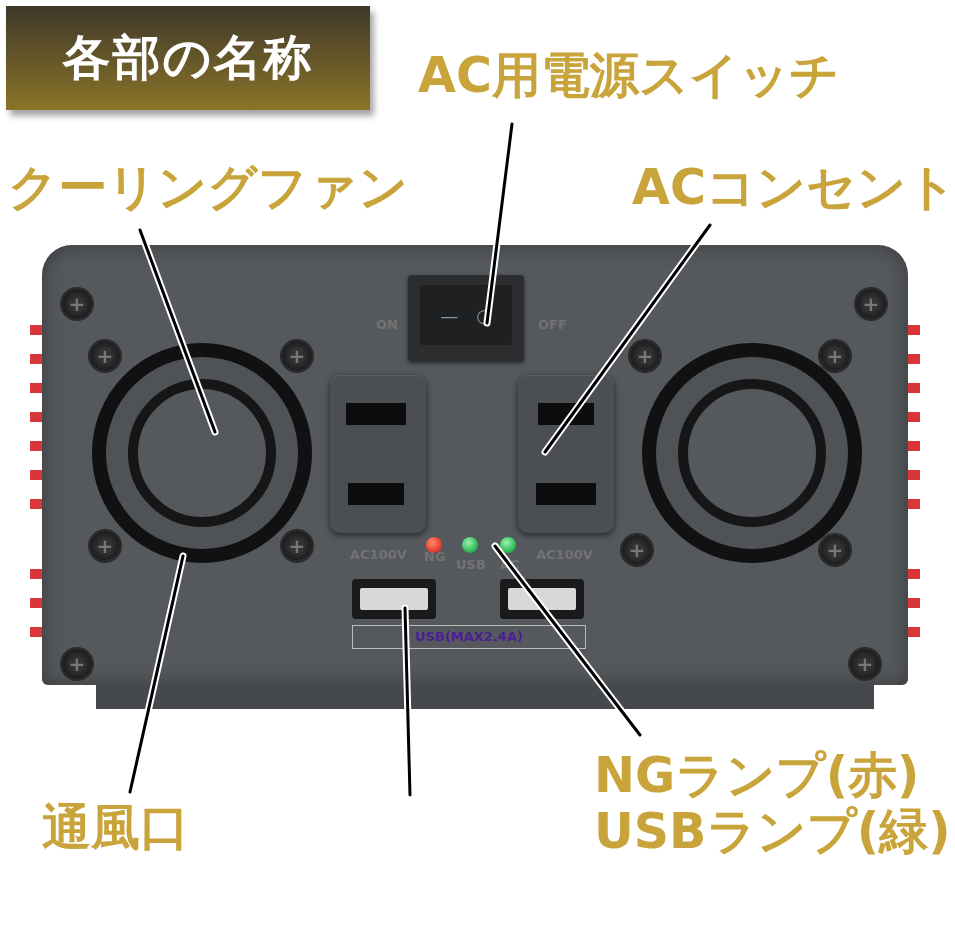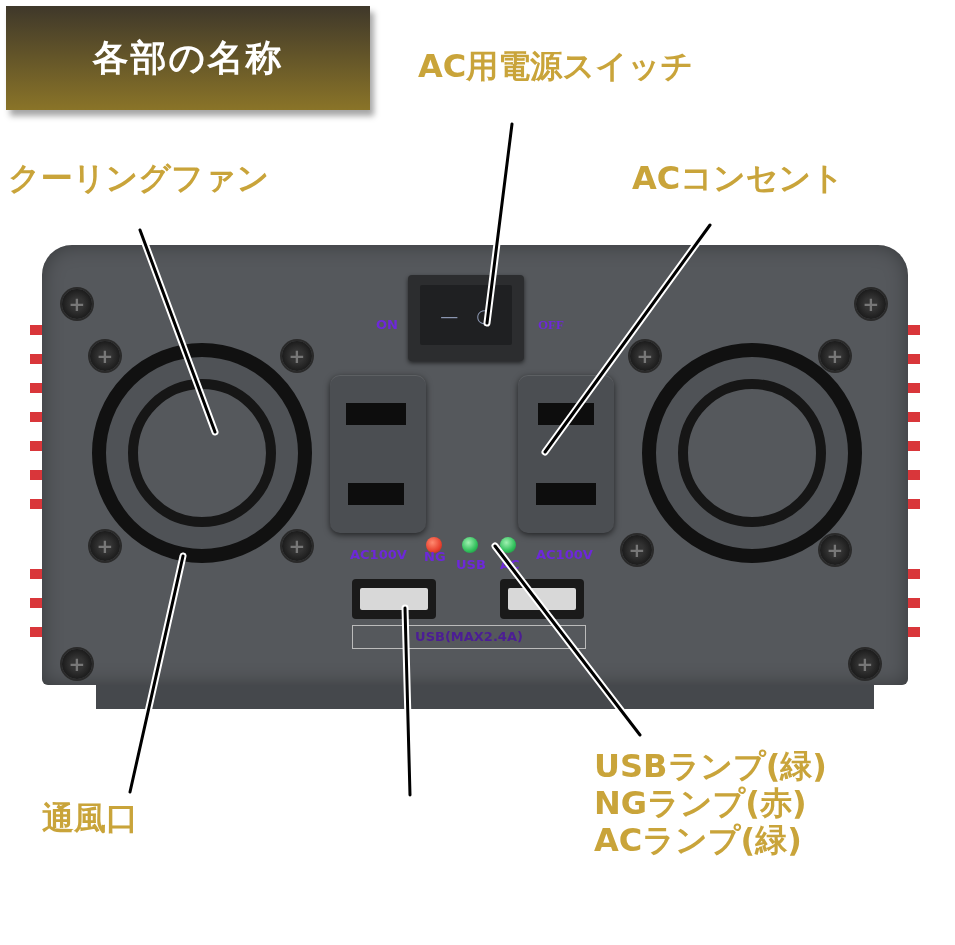--- a/index.html
+++ b/index.html
@@ -1,54 +1,53 @@
 <!DOCTYPE html>
 <html><head>
 <meta charset="utf-8">
 <style>
   html,body{margin:0;padding:0;background:#fff;}
   body{width:955px;height:945px;position:relative;overflow:hidden;font-family:"DejaVu Sans",sans-serif;}
   .abs{position:absolute;}
   .title-box{left:6px;top:6px;width:364px;height:104px;background:linear-gradient(#3f382a,#8a7428);box-shadow:4px 6px 6px rgba(0,0,0,0.35);display:flex;align-items:center;justify-content:center;}
-  .title-text{color:#fff;font-weight:bold;font-size:36px;letter-spacing:2px;}
-  .label{color:#c9a43a;font-weight:bold;font-size:32px;white-space:nowrap;line-height:1.15;}
+  .title-text{color:#fff;font-weight:bold;font-size:48px;letter-spacing:2px;}
+  .label{color:#c9a43a;font-weight:bold;font-size:49px;white-space:nowrap;line-height:1.15;}
   .device{left:30px;top:245px;width:890px;height:465px;}
   .panel{left:70px;top:0;width:790px;height:440px;background:#55585c;border-radius:30px 30px 6px 6px;box-shadow:inset 0 0 20px rgba(0,0,0,.35);}
   .fin{width:12px;height:10px;background:#d9363a;}
   .screw{width:30px;height:30px;border-radius:50%;background:radial-gradient(#333 30%,#1c1c1c 70%);box-shadow:0 0 0 2px #2a2a2a;display:flex;align-items:center;justify-content:center;color:#777;font-size:20px;font-weight:bold;}
   .fan-outer{border-radius:50%;border:14px solid #111;background:#4f5256;}
   .fan-ring{border-radius:50%;border:10px solid #161616;background:#55585c;}
   .outlet{background:#4b4e52;border-radius:10px;box-shadow:0 2px 6px rgba(0,0,0,.6), inset 0 1px 0 rgba(255,255,255,.1);}
   .slot{background:#0d0d0d;height:22px;}
   .switch-frame{background:#2c2d2f;border-radius:4px;box-shadow:0 2px 4px rgba(0,0,0,.6);}
   .switch-rocker{background:#1f2022;border-radius:2px;display:flex;align-items:center;justify-content:center;gap:18px;color:#8a95b0;}
-  .small{color:#6d28d9;font-size:13px;font-weight:bold;}
+  .small{color:#737373;font-size:13px;font-weight:bold;}
   .led{width:16px;height:16px;border-radius:50%;}
   .usb{background:#1a1a1a;border-radius:4px;display:flex;align-items:center;justify-content:center;}
   .usb-in{background:#d8d8d8;width:80%;height:55%;border-radius:2px;}
   .usb-box{border:1.5px solid #bbb;color:#4c1d95;font-size:13px;font-weight:bold;text-align:center;}
   svg.lines{position:absolute;left:0;top:0;pointer-events:none;}
 </style>
 </head>
 <body>
 
 <div class="abs title-box">
   <span class="title-text">各部の名称</span>
 </div>
 
 <div class="abs label" style="left:418px;top:48px;">AC用電源スイッチ</div>
 <div class="abs label" style="left:8px;top:160px;">クーリングファン</div>
 <div class="abs label" style="left:596px;top:160px;margin-left:36px;">ACコンセント</div>
 <div class="abs label" style="left:42px;top:800px;">通風口</div>
 <div class="abs label" style="left:290px;top:810px;text-align:center;width:220px;">
 </div>
 <div class="abs label" style="left:594px;top:748px;">
+  <div>NGランプ(赤)</div>
   <div>USBランプ(緑)</div>
-  <div>NGランプ(赤)</div>
-  <div>ACランプ(緑)</div>
 </div>
 
 <div class="abs device">
 
   <div class="abs" style="left:0;top:80px;">
     <div class="fin" style="margin-bottom:19px"></div>
       <div class="fin" style="margin-bottom:19px"></div>
       <div class="fin" style="margin-bottom:19px"></div>
       <div class="fin" style="margin-bottom:19px"></div>
       <div class="fin" style="margin-bottom:19px"></div>
@@ -93,21 +92,21 @@
   <div class="abs screw" style="left:592px;top:290px;">+</div>
   <div class="abs screw" style="left:790px;top:290px;">+</div>
 
   <span class="abs small" style="left:346px;top:72px;">ON</span>
   <div class="abs switch-frame" style="left:378px;top:30px;width:116px;height:86px;">
     <div class="switch-rocker" style="margin:10px 12px;height:60px;font-size:18px;">
       <span>—</span>
       <span>○</span>
     </div>
   </div>
-  <span class="abs small" style="left:508px;top:72px;font-family:Liberation Serif, serif;">OFF</span>
+  <span class="abs small" style="left:508px;top:72px;">OFF</span>
 
   <div class="abs outlet" style="left:300px;top:130px;width:96px;height:158px;">
     <div class="abs slot" style="left:16px;top:28px;width:60px;"></div>
     <div class="abs slot" style="left:18px;top:108px;width:56px;"></div>
   </div>
   <div class="abs outlet" style="left:488px;top:130px;width:96px;height:158px;">
     <div class="abs slot" style="left:20px;top:28px;width:56px;"></div>
     <div class="abs slot" style="left:18px;top:108px;width:60px;"></div>
   </div>
 

